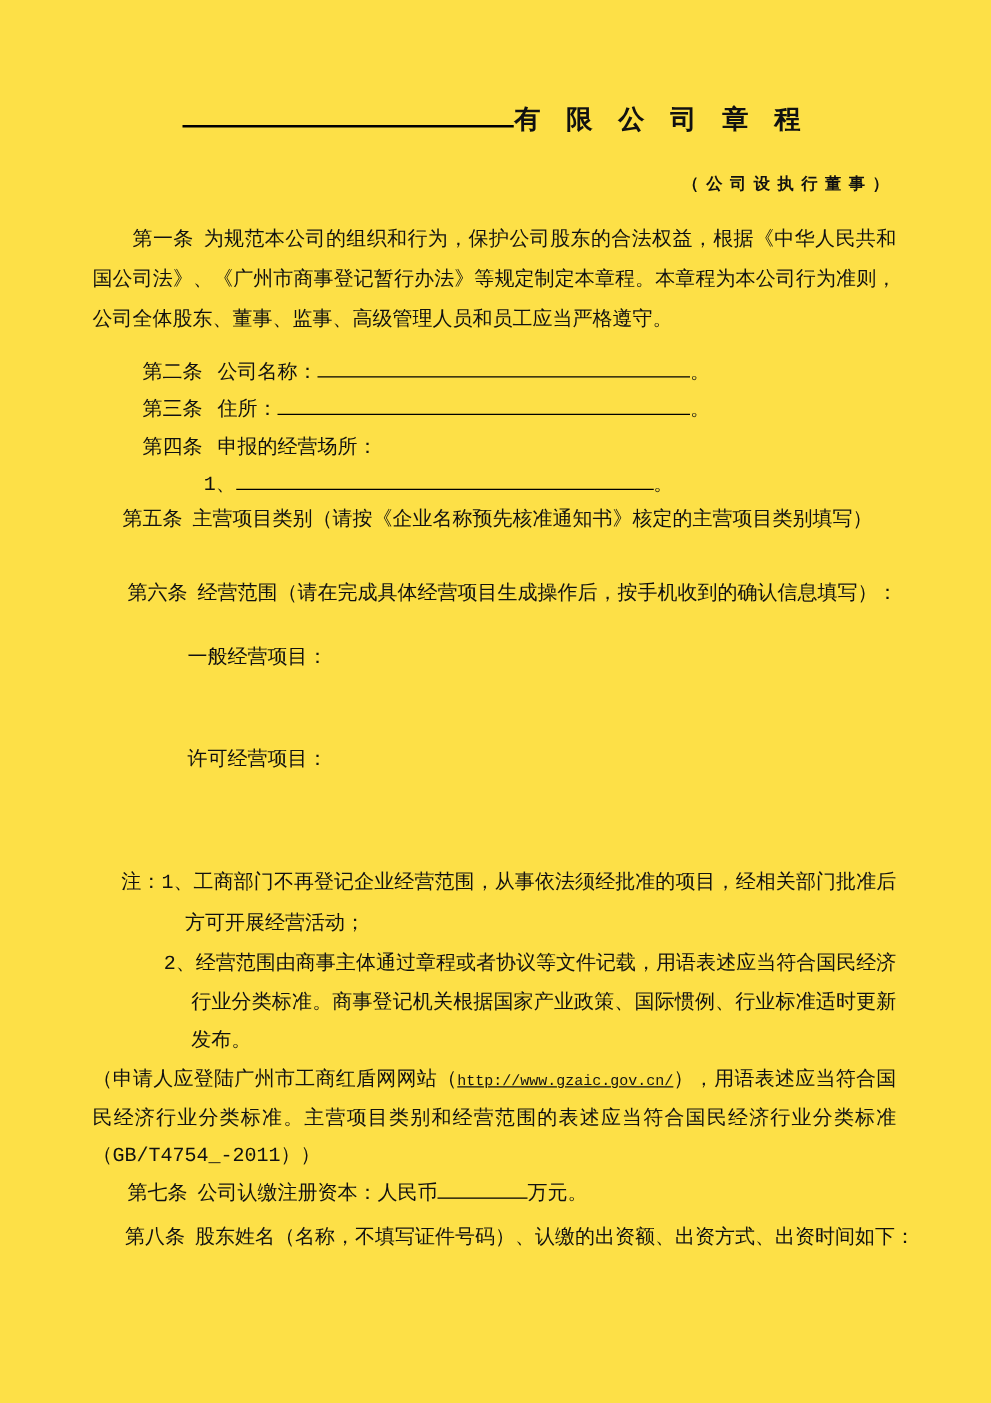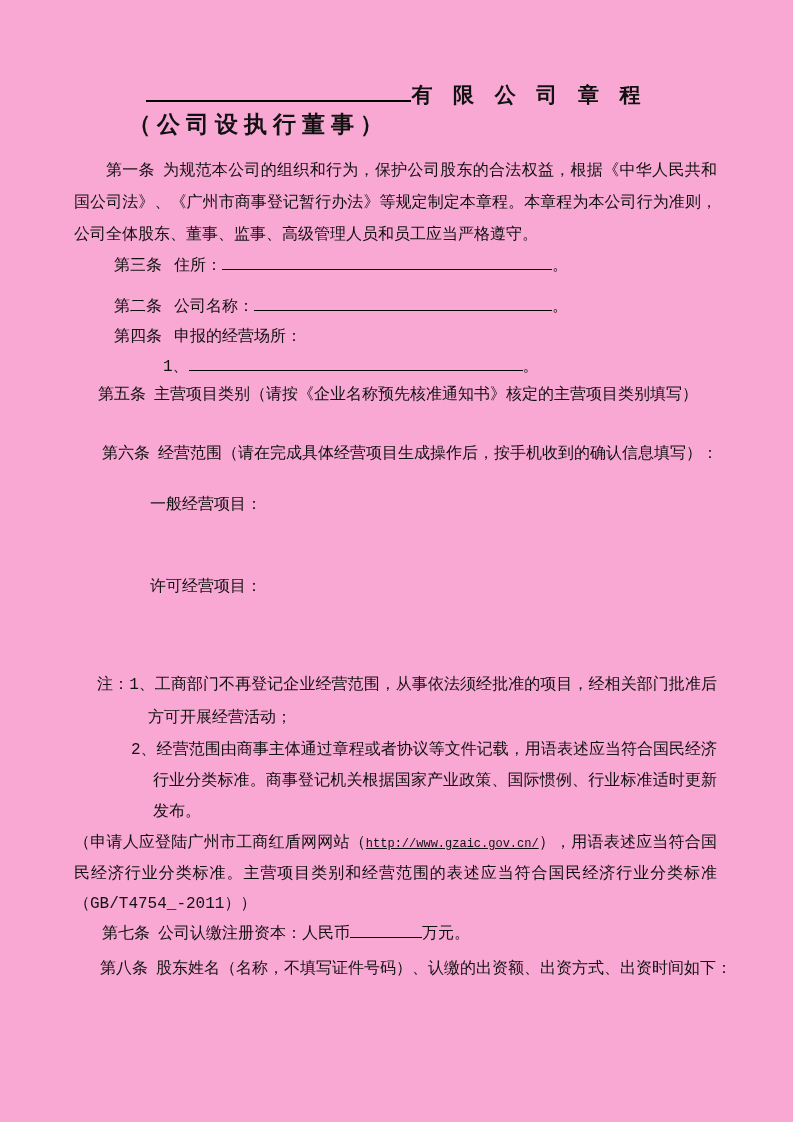--- a/index.html
+++ b/index.html
@@ -1,38 +1,38 @@
 <!DOCTYPE html>
 <html><head>
 <meta charset="utf-8">
 <style>
   html,body{margin:0;padding:0;background:#ffffff;}
   .page{
     position:relative;
     width:793px;height:1122px;
-    background:#f9a8d4;
+    background:#fde047;
     box-sizing:border-box;
     padding:74px 76px 0 74px;
     font-family:"Liberation Mono","DejaVu Sans Mono","DejaVu Serif",serif;
     font-size:16px;color:#111111;
     overflow:hidden;
   }
   .title-row{
     height:36px;line-height:36px;text-align:center;
     font-size:21px;font-weight:bold;white-space:nowrap;
   }
   .title-blank{
     display:inline-block;width:265px;height:26px;
     border-bottom:2px solid #000;
   }
   .doc-title{letter-spacing:4px;}
   .doc-subtitle{
-    margin-top:0;line-height:33px;
-    font-size:23px;font-weight:bold;
-    text-align:left;padding-left:54px;letter-spacing:6px;
+    margin-top:21px;line-height:33px;
+    font-size:13px;font-weight:bold;
+    text-align:right;padding-left:54px;letter-spacing:6px;
   }
   p{margin:0;}
   .para-a1{
     margin-top:12px;line-height:32px;
     text-align:justify;text-indent:32px;
   }
   .line{line-height:30px;white-space:nowrap;}
   .lbl{margin-right:12px;}
   .lbl-sm{margin-right:8px;}
   .blank{
@@ -71,23 +71,23 @@
 <body>
 
 <div class="page">
 
   <div class="title-row"><span class="title-blank"></span><span class="doc-title">有 限 公 司 章 程</span></div>
 
   <div class="doc-subtitle">（公司设执行董事）</div>
 
   <p class="para-a1"><span class="lbl-sm">第一条</span><span>为规范本公司的组织和行为，保护公司股东的合法权益，根据《中华人民共和国公司法》、《广州市商事登记暂行办法》等规定制定本章程。本章程为本公司行为准则，公司全体股东、董事、监事、高级管理人员和员工应当严格遵守。</span></p>
 
+  <div class="line item-2"><span class="lbl">第二条</span><span>公司名称：</span><span class="blank w-name"></span><span>。</span></div>
+
   <div class="line item-3"><span class="lbl">第三条</span><span>住所：</span><span class="blank w-addr"></span><span>。</span></div>
-
-  <div class="line item-2"><span class="lbl">第二条</span><span>公司名称：</span><span class="blank w-name"></span><span>。</span></div>
 
   <div class="line item-4"><span class="lbl">第四条</span><span>申报的经营场所：</span></div>
 
   <div class="line sub-4"><span>1、</span><span class="blank w-prem"></span><span>。</span></div>
 
   <div class="line item-5"><span class="lbl-sm">第五条</span><span>主营项目类别（请按《企业名称预先核准通知书》核定的主营项目类别填写）</span></div>
 
   <div class="line item-6"><span class="lbl-sm">第六条</span><span>经营范围（请在完成具体经营项目生成操作后，按手机收到的确认信息填写）：</span></div>
 
   <div class="scope-general">一般经营项目：</div>

